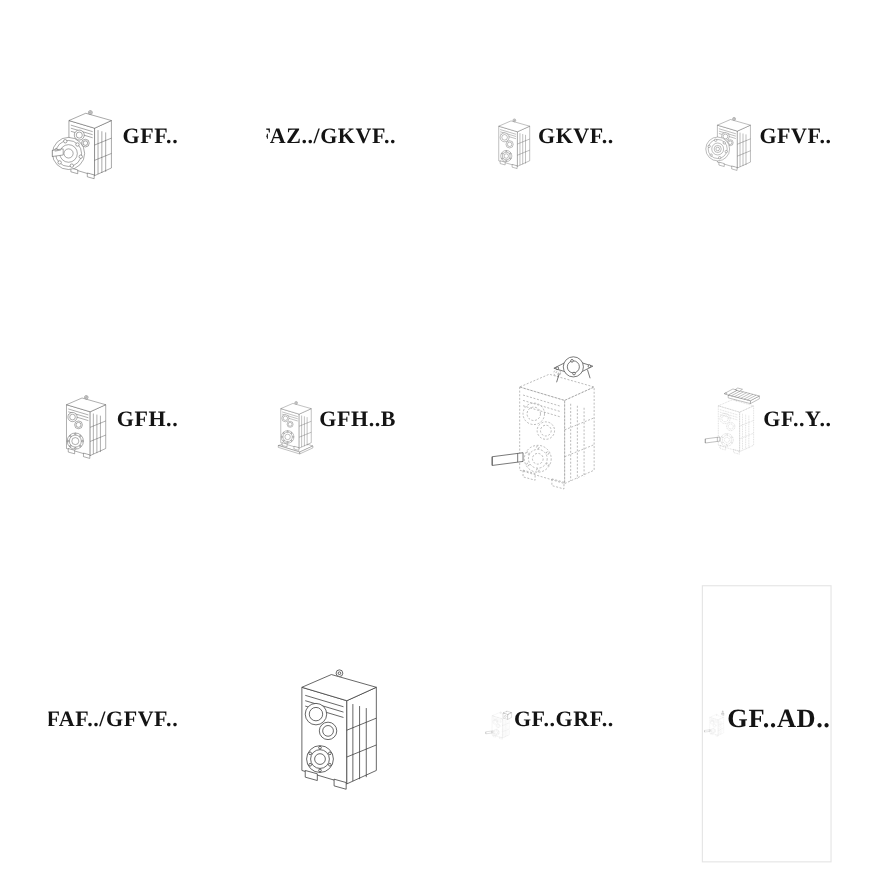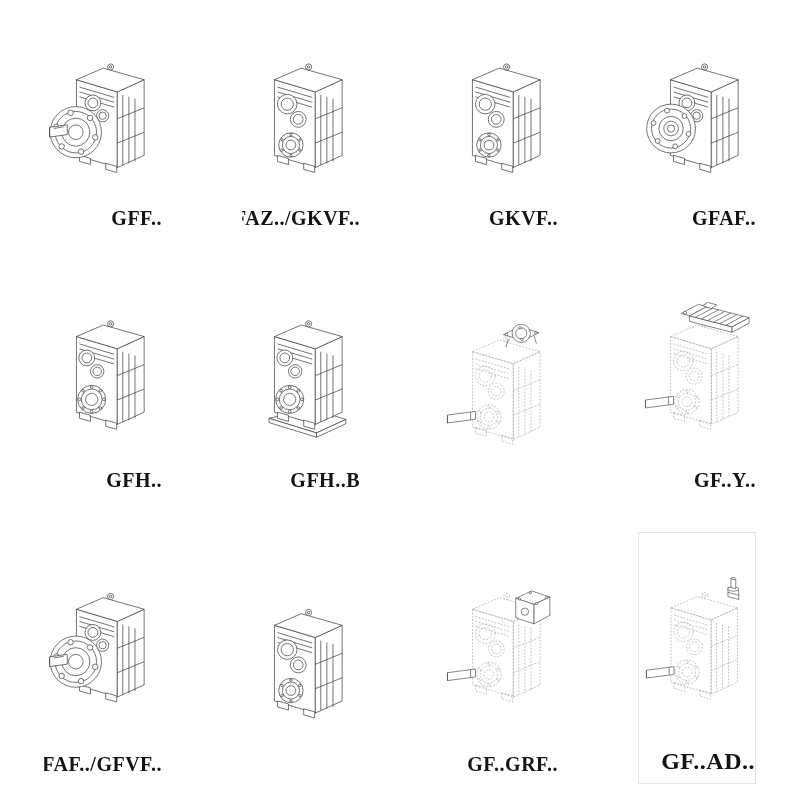--- a/index.html
+++ b/index.html
@@ -16,22 +16,21 @@
   .grid {
     display: grid;
     grid-template-columns: repeat(4, 1fr);
     grid-template-rows: 252px 262px 284px;
     width: 792px;
     margin: 0 auto;
     padding-top: 2px;
   }
   .cell {
     display: flex;
-    flex-direction: column;
-    align-items: flex-end;
+    align-items: center;
     justify-content: flex-end;
     overflow: hidden;
   }
   .drawing {
     flex: 1;
     width: 100%;
     display: flex;
     align-items: center;
     justify-content: center;
     min-height: 0;
@@ -209,21 +208,21 @@
               <circle cx="46" cy="142" r="6"></circle>
               <circle cx="74.7" cy="150.9" r="4"></circle>
               <circle cx="52.7" cy="171.3" r="4"></circle>
               <circle cx="24.0" cy="162.4" r="4"></circle>
               <circle cx="17.3" cy="133.1" r="4"></circle>
               <circle cx="39.3" cy="112.7" r="4"></circle>
               <circle cx="68.0" cy="121.6" r="4"></circle>
             </g>
           </svg>
         </div>
-      <figcaption class="label">GFAF..</figcaption>
+      <figcaption class="label">GFVF..</figcaption>
     </figure>
 
     <figure class="cell">
       <div class="drawing">
           <svg viewBox="0 0 178 232" xmlns="http://www.w3.org/2000/svg" preserveAspectRatio="xMidYMid meet">
             <g fill="#ffffff" stroke="#3a3a3a" stroke-width="1.15" stroke-linejoin="round">
               <polygon points="45,62 45,186 112,206 112,82"></polygon>
               <polygon points="112,82 112,206 156,186 156,62"></polygon>
               <polygon points="45,62 112,82 156,62 89,43"></polygon>
               <circle cx="101" cy="41" r="5"></circle>

